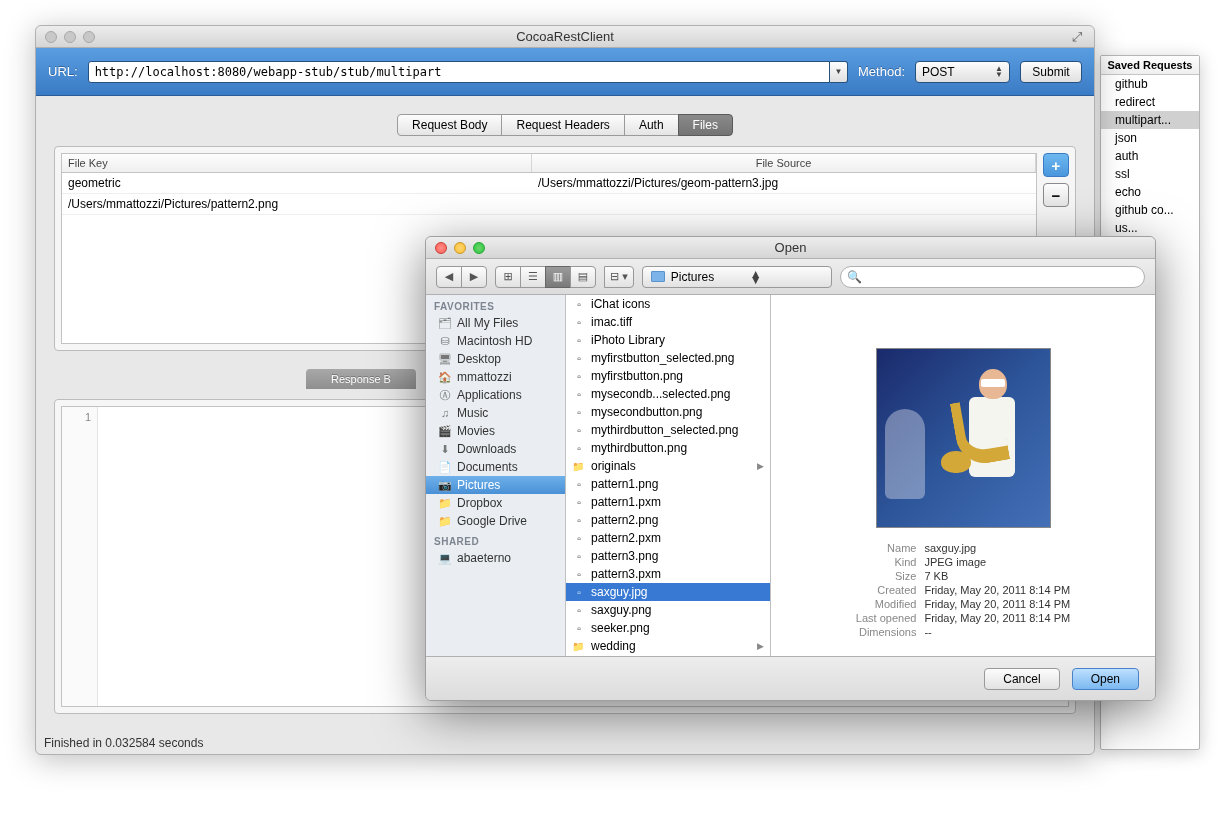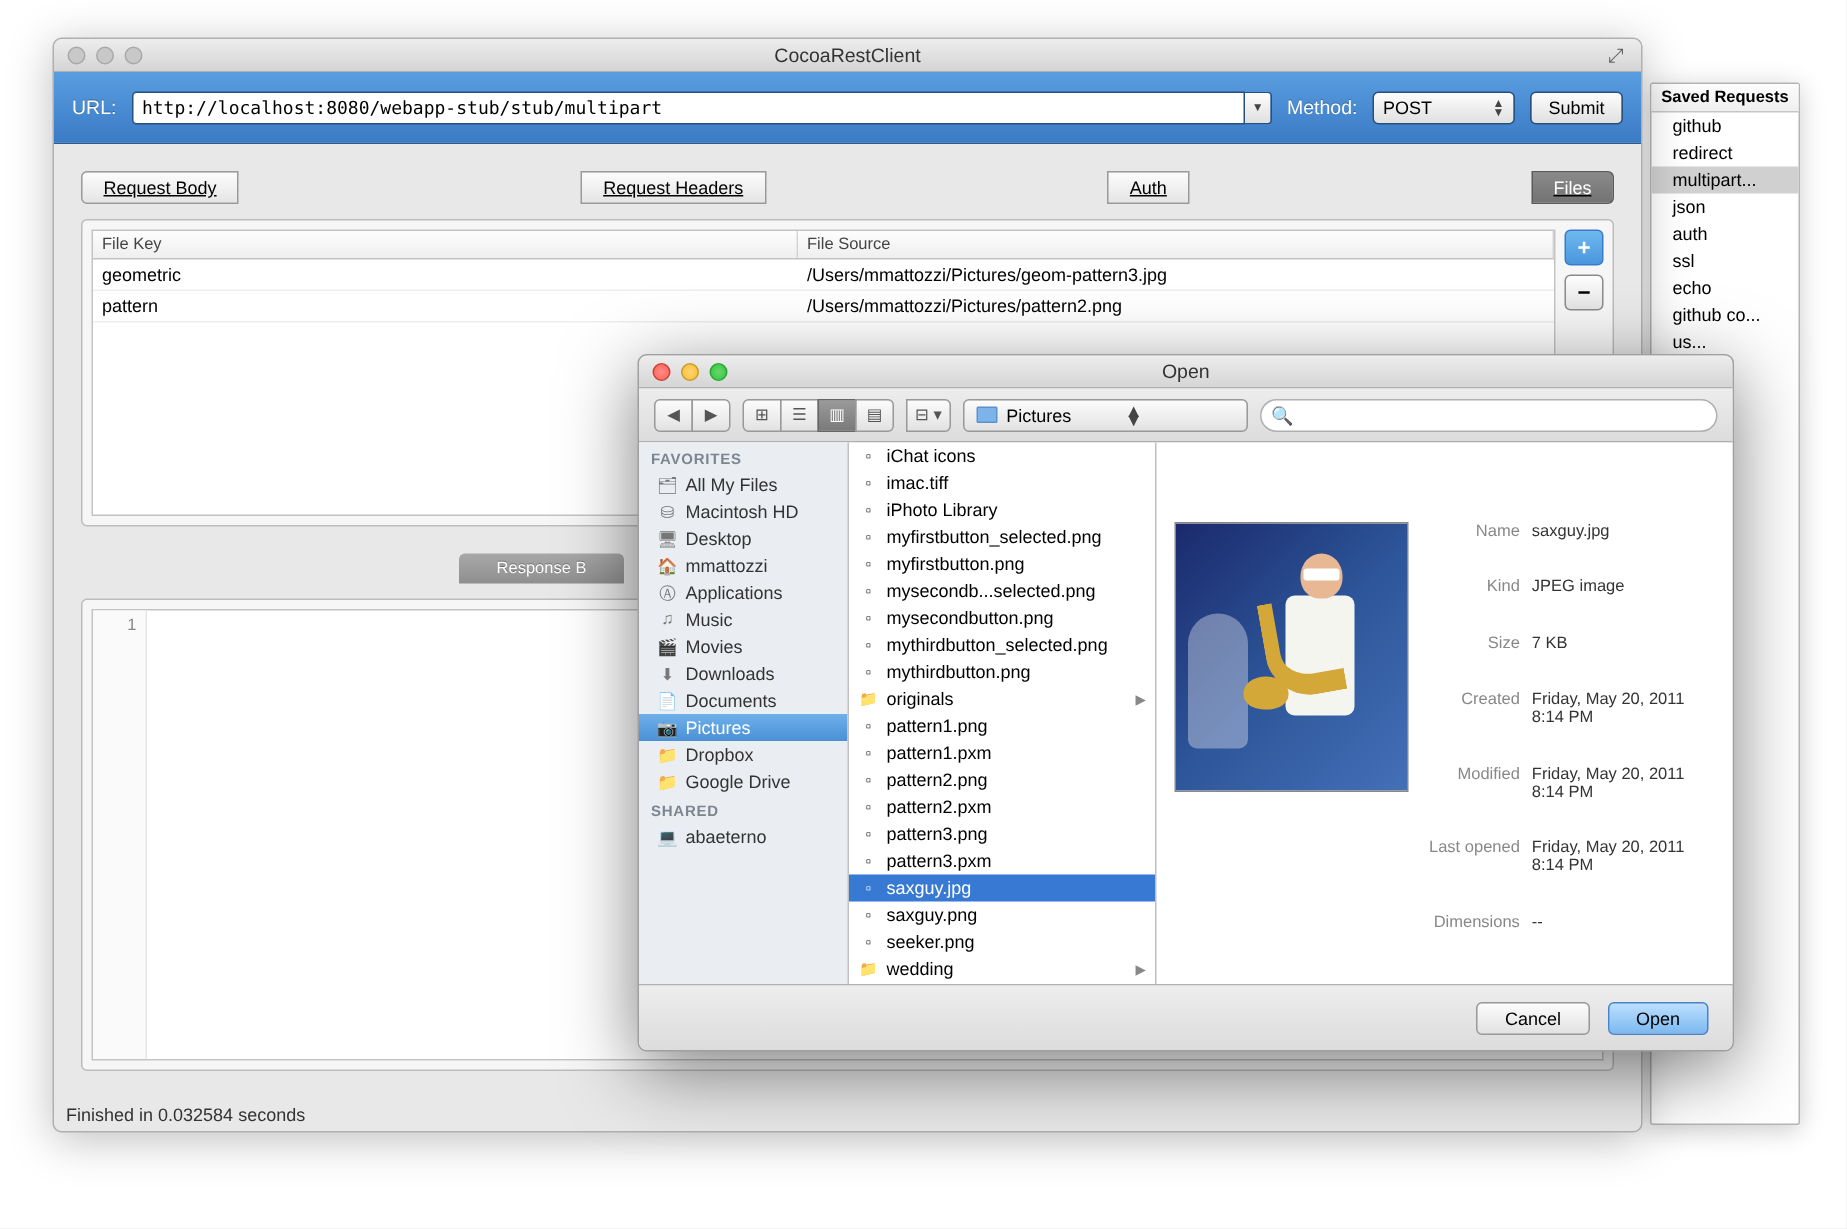--- a/index.html
+++ b/index.html
@@ -16,32 +16,32 @@
 .url-bar { height: 48px; background: linear-gradient(#5a9de0, #3a7bc5); display: flex; align-items: center; padding: 16px 12px; gap: 10px; border-bottom: 1px solid #2a5c99; }
 .url-label { color: #fff; font-size: 13px; text-shadow: 0 -1px 0 rgba(0,0,0,0.3); }
 .url-input-wrap { flex: 1; display: flex; }
 .url-input { flex: 1; height: 22px; padding: 2px 6px; font-family: Monaco, monospace; font-size: 12px; background: #fff; border: 1px solid #26517f; border-radius: 3px 0 0 3px; }
 .url-dd { width: 18px; height: 22px; background: linear-gradient(#fdfdfd,#e0e0e0); border: 1px solid #26517f; border-left: none; border-radius: 0 3px 3px 0; display: flex; align-items: center; justify-content: center; color: #444; font-size: 8px; }
 .method-select { width: 95px; height: 22px; background: linear-gradient(#fdfdfd,#e0e0e0); border: 1px solid #26517f; border-radius: 4px; display: flex; align-items: center; padding: 0 6px; justify-content: space-between; font-size: 12px; }
 .method-arrows { font-size: 8px; color: #444; line-height: 6px; }
 .submit-btn { width: 62px; height: 22px; background: linear-gradient(#fdfdfd,#e0e0e0); border: 1px solid #26517f; border-radius: 4px; font-size: 12px; }
 
 .content-area { flex: 1; padding: 18px; display: flex; flex-direction: column; gap: 10px; }
-.tabs-bar { display: flex; justify-content: space-between; gap: 0; text-decoration: underline; }
+.tabs-bar { display: flex; justify-content: center; gap: 0; }
 .tab { padding: 3px 14px; background: linear-gradient(#fcfcfc,#e5e5e5); border: 1px solid #9a9a9a; font-size: 12px; margin-left: -1px; }
 .tab:first-child { border-radius: 4px 0 0 4px; margin-left: 0; }
 .tab:last-child { border-radius: 0 4px 4px 0; }
 .tab.active { background: linear-gradient(#8a8a8a,#737373); color: #fff; border-color: #5a5a5a; }
 
 .files-box { border: 1px solid #bcbcbc; border-radius: 4px; background: #f6f6f6; padding: 6px; display: flex; gap: 6px; height: 205px; }
 .files-table-wrap { flex: 1; background: #fff; border: 1px solid #c3c3c3; display: flex; flex-direction: column; }
 .ft-header { display: flex; background: linear-gradient(#fdfdfd,#efefef); border-bottom: 1px solid #c3c3c3; }
 .ft-h { padding: 3px 6px; font-size: 11px; color: #444; border-right: 1px solid #d5d5d5; }
 .ft-h.key { width: 470px; }
-.ft-h.src { flex: 1; }
+.ft-h.src { flex: 1; text-align: center; }
 .ft-rows { flex: 1; }
 .ft-row { display: flex; border-bottom: 1px solid #eee; }
 .ft-cell { padding: 3px 6px; font-size: 12px; }
 .ft-cell.key { width: 470px; }
 .ft-cell.src { flex: 1; }
 .files-btns { display: flex; flex-direction: column; gap: 6px; }
 .sq-btn { width: 26px; height: 24px; background: linear-gradient(#fdfdfd,#e4e4e4); border: 1px solid #8a8a8a; border-radius: 4px; font-size: 15px; font-weight: bold; display: flex; align-items: center; justify-content: center; }
 .sq-btn.add { background: linear-gradient(#6eb8f0,#4a96dd); color: #fff; border-color: #3a7bc5; }
 
 .response-stub { height: 20px; background: linear-gradient(#a8a8a8,#8f8f8f); border-radius: 4px 4px 0 0; width: 110px; margin: 8px auto 0 252px; color: #fff; font-size: 11px; display: flex; align-items: center; justify-content: center; text-shadow: 0 -1px 0 rgba(0,0,0,0.3); }
@@ -85,21 +85,21 @@
 .sb-item.sel { background: linear-gradient(#6db0ea,#4a90d6); color: #fff; }
 .sb-icon { width: 14px; height: 12px; display: inline-flex; align-items: center; justify-content: center; color: #777; font-size: 11px; }
 .sb-item.sel .sb-icon { color: #fff; }
 
 .od-files { width: 205px; border-right: 1px solid #c0c0c0; overflow: hidden; font-size: 12px; }
 .file-row { padding: 2px 6px; display: flex; align-items: center; gap: 5px; white-space: nowrap; overflow: hidden; text-overflow: ellipsis; position: relative; }
 .file-row.sel { background: #3779d3; color: #fff; }
 .file-row .arr { position: absolute; right: 6px; font-size: 9px; color: #888; }
 .ficon { width: 14px; height: 12px; font-size: 10px; display: inline-flex; align-items: center; justify-content: center; }
 
-.od-preview { flex: 1; padding: 12px; display: flex; flex-direction: row; gap: 14px; overflow: hidden; margin-top: 41px; }
+.od-preview { flex: 1; padding: 12px; display: flex; flex-direction: column; align-items: center; gap: 14px; overflow: hidden; margin-top: 41px; }
 .preview-img { width: 175px; height: 180px; background: linear-gradient(135deg,#1a2a6c,#2d5599,#4470b8); border: 1px solid #888; position: relative; overflow: hidden; }
 .sax-person { position: absolute; right: 15px; top: 20px; width: 90px; height: 140px; }
 .sax-head { width: 28px; height: 30px; background: #e8b894; border-radius: 50% 50% 45% 45%; position: absolute; top: 0; left: 34px; }
 .sax-glasses { width: 24px; height: 8px; background: #fff; position: absolute; top: 10px; left: 36px; border-radius: 2px; }
 .sax-body { width: 46px; height: 80px; background: #f5f5f0; position: absolute; top: 28px; left: 24px; border-radius: 6px; }
 .sax-horn { position: absolute; top: 30px; left: 10px; width: 50px; height: 65px; border-left: 10px solid #d4a838; border-bottom: 14px solid #d4a838; border-radius: 0 0 0 30px; transform: rotate(-10deg); }
 .sax-bell { position: absolute; top: 82px; left: -4px; width: 30px; height: 22px; background: #d4a838; border-radius: 50% 50% 45% 45%; }
 .bg-person { position: absolute; left: 8px; top: 60px; width: 40px; height: 90px; background: rgba(230,230,240,0.4); border-radius: 20px 20px 6px 6px; }
 .meta-grid { display: grid; grid-template-columns: auto auto; gap: 2px 8px; font-size: 11px; }
 .meta-k { text-align: right; color: #888; }
@@ -166,21 +166,20 @@
         <div class="ft-header">
           <div class="ft-h key">File Key</div>
           <div class="ft-h src">File Source</div>
         </div>
         <div class="ft-rows">
           <div class="ft-row">
             <div class="ft-cell key">geometric</div>
             <div class="ft-cell src">/Users/mmattozzi/Pictures/geom-pattern3.jpg</div>
           </div>
           <div class="ft-row">
-            <div class="ft-cell key">pattern</div>
             <div class="ft-cell src">/Users/mmattozzi/Pictures/pattern2.png</div>
           </div>
         </div>
       </div>
       <div class="files-btns">
         <div class="sq-btn add">+</div>
         <div class="sq-btn">−</div>
       </div>
     </div>
 

